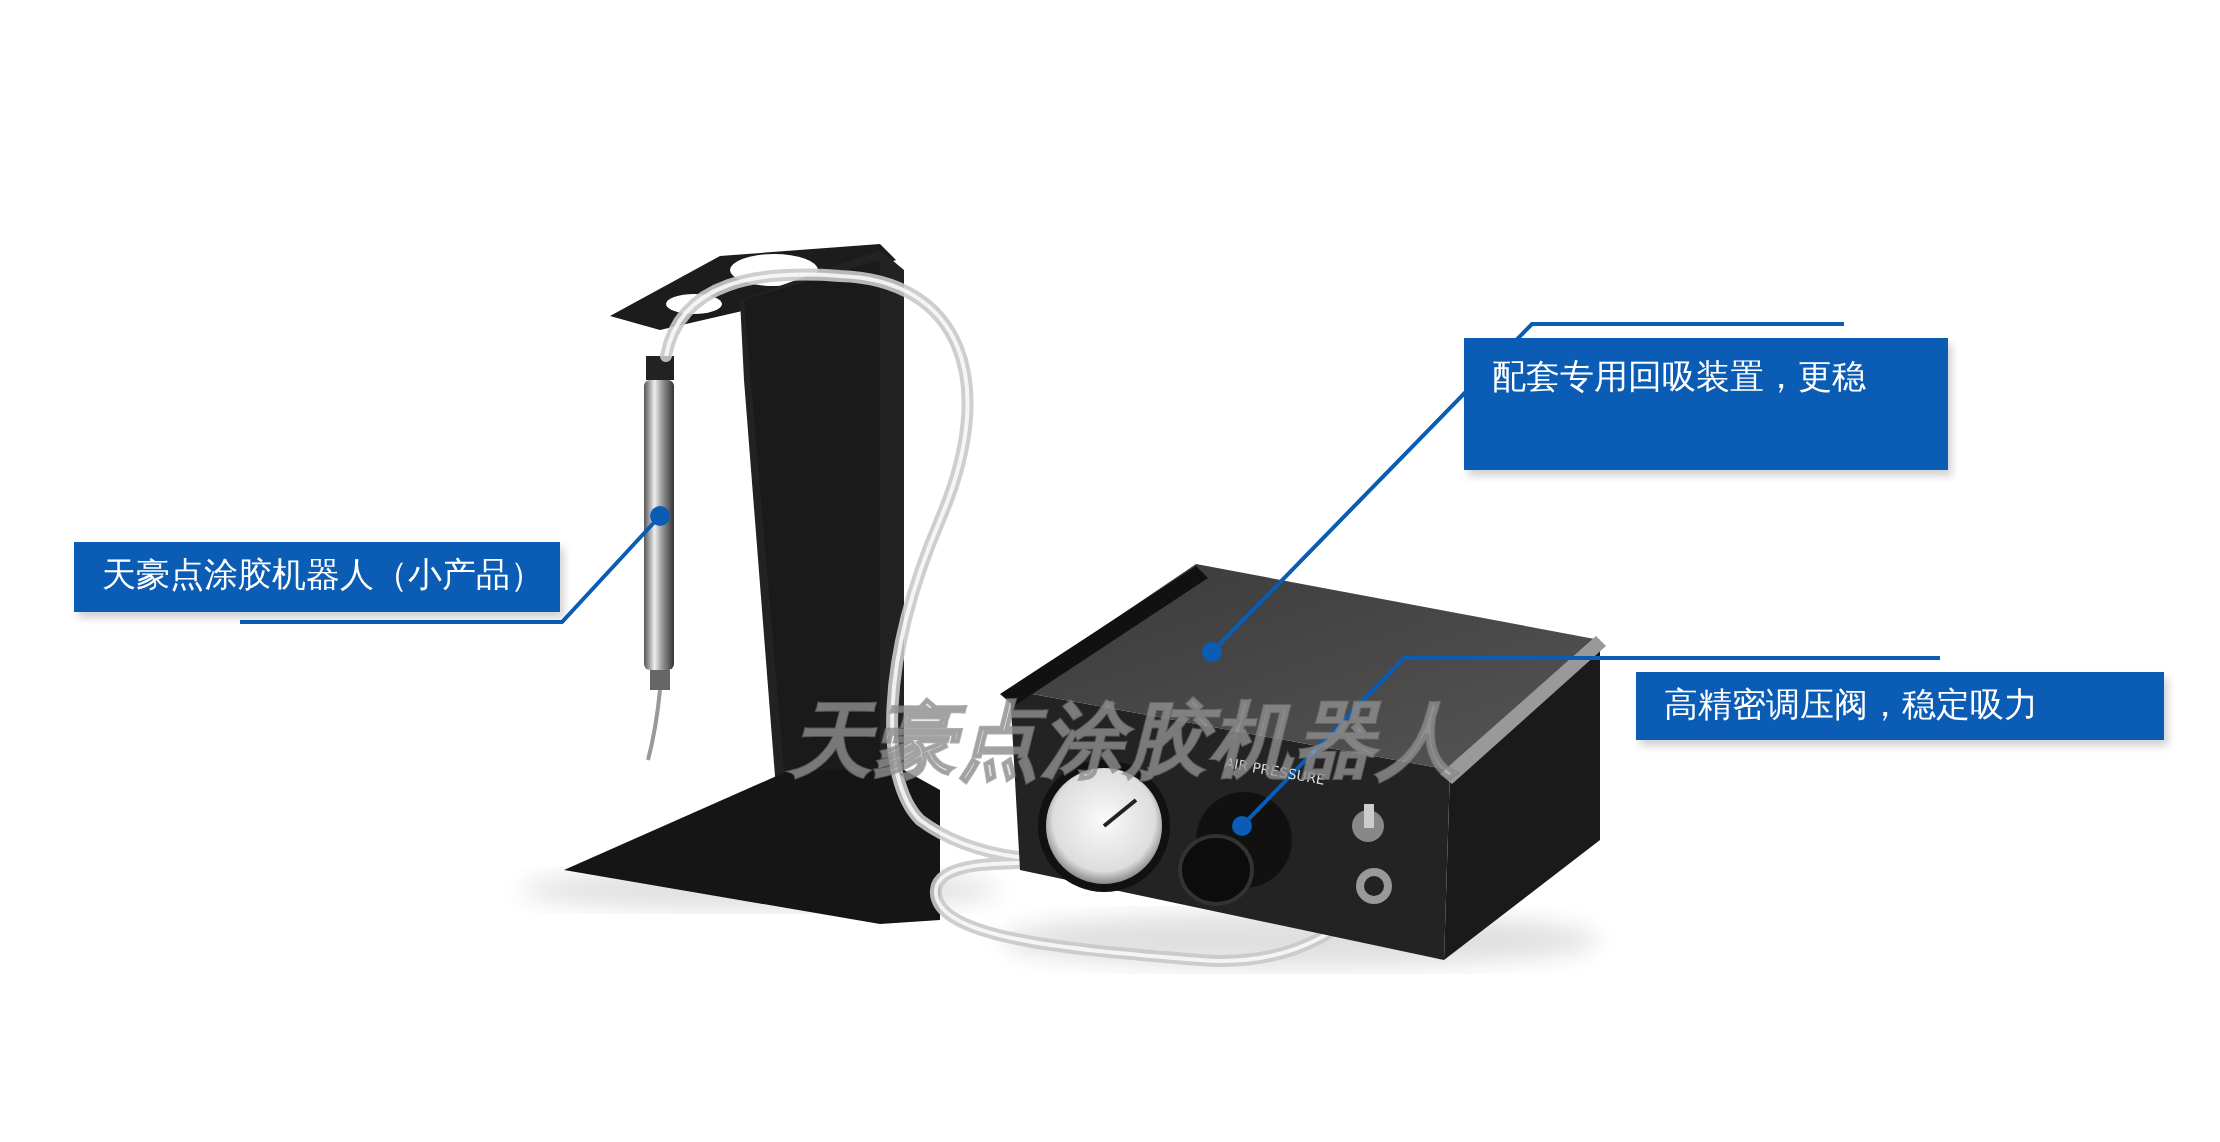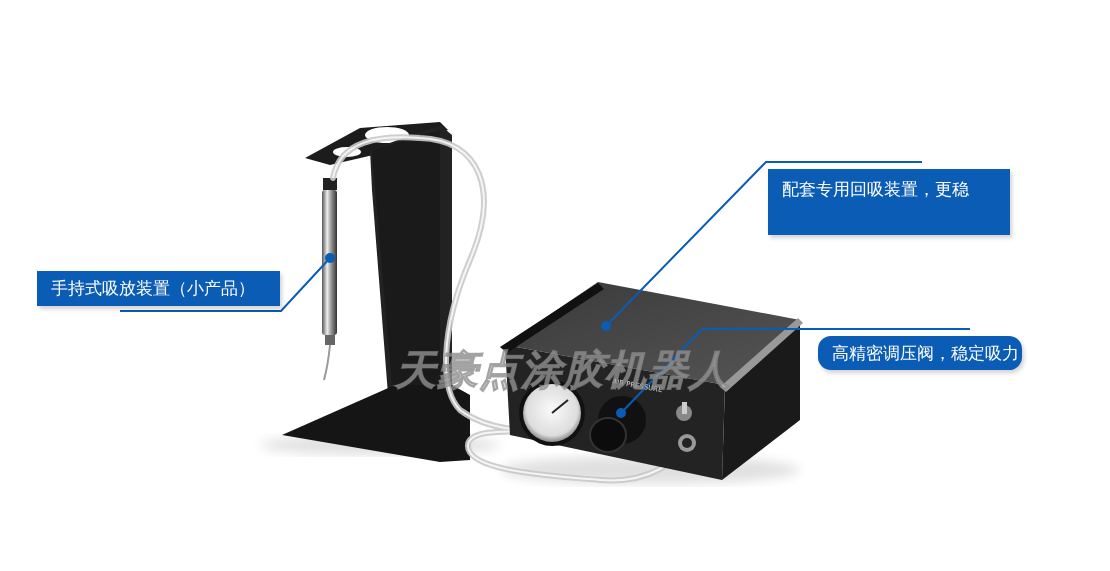--- a/index.html
+++ b/index.html
@@ -1,22 +1,22 @@
 <!DOCTYPE html>
 <html><head>
 <meta charset="utf-8">
 <style>
   html,body{margin:0;padding:0;background:#fff;}
   body{width:1110px;height:571px;position:relative;overflow:hidden;font-family:"DejaVu Sans","Liberation Sans",sans-serif;}
   .stage{position:absolute;left:0;top:0;width:1110px;height:571px;}
   .callout{position:absolute;background:#0a5cb5;color:#fff;font-size:17px;line-height:24px;box-shadow:2px 3px 4px rgba(0,0,0,0.18);box-sizing:border-box;}
   .callout span{display:block;}
   #c-left{left:37px;top:271px;width:243px;height:35px;padding:5px 0 0 14px;}
-  #c-top{left:768px;top:169px;width:242px;height:66px;padding:8px 10px 0 14px;}
-  #c-right{left:818px;top:336px;width:204px;height:34px;padding:5px 0 0 14px;border-radius:13px;}
+  #c-top{left:732px;top:169px;width:242px;height:66px;padding:8px 10px 0 14px;}
+  #c-right{left:818px;top:336px;width:264px;height:34px;padding:5px 0 0 14px;}
   .watermark{position:absolute;left:395px;top:343px;font-size:41px;font-weight:bold;letter-spacing:1px;color:rgba(200,200,200,0.55);-webkit-text-stroke:1px rgba(120,120,120,0.6);white-space:nowrap;font-style:italic;}
   .label-small{position:absolute;font-size:7px;color:#ddd;font-family:"DejaVu Sans",sans-serif;}
 </style>
 </head>
 <body>
 
 <div class="stage">
   <svg width="1110" height="571" viewBox="0 0 1110 571" xmlns="http://www.w3.org/2000/svg">
     <defs>
       <linearGradient id="metal" x1="0" x2="1" y1="0" y2="0">
@@ -106,21 +106,21 @@
       <circle cx="606" cy="326" r="5"></circle>
       <circle cx="621" cy="413" r="5"></circle>
     </g>
   </svg>
 
   <div class="label-small" style="left:612px;top:382px;transform:rotate(10deg);">AIR PRESSURE</div>
 
   <div class="watermark">天豪点涂胶机器人</div>
 
   <div class="callout" id="c-left">
-    <span>手持式吸放装置（小产品）</span>
+    <span>天豪点涂胶机器人（小产品）</span>
   </div>
 
   <div class="callout" id="c-top">
     <span>配套专用回吸装置，更稳</span>
   </div>
 
   <div class="callout" id="c-right">
     <span>高精密调压阀，稳定吸力</span>
   </div>
 </div>

